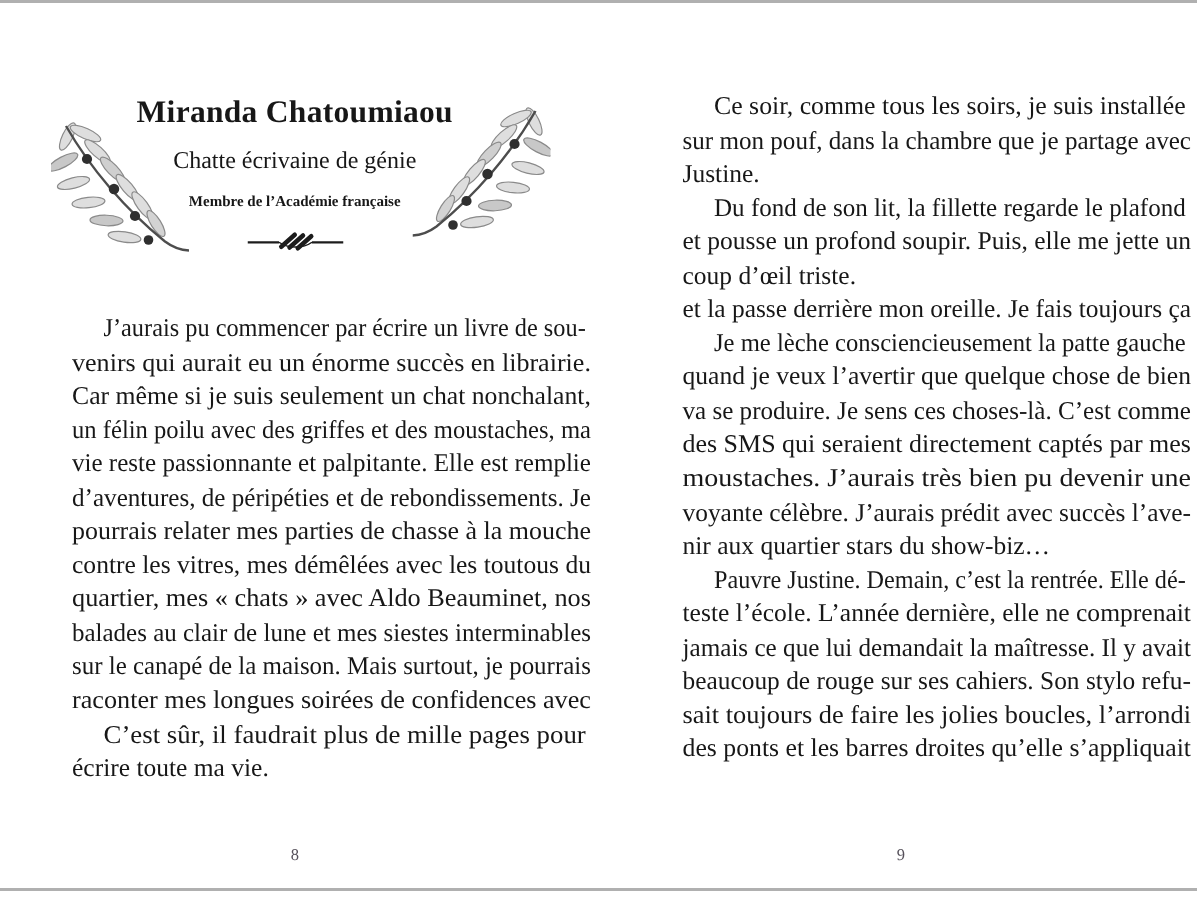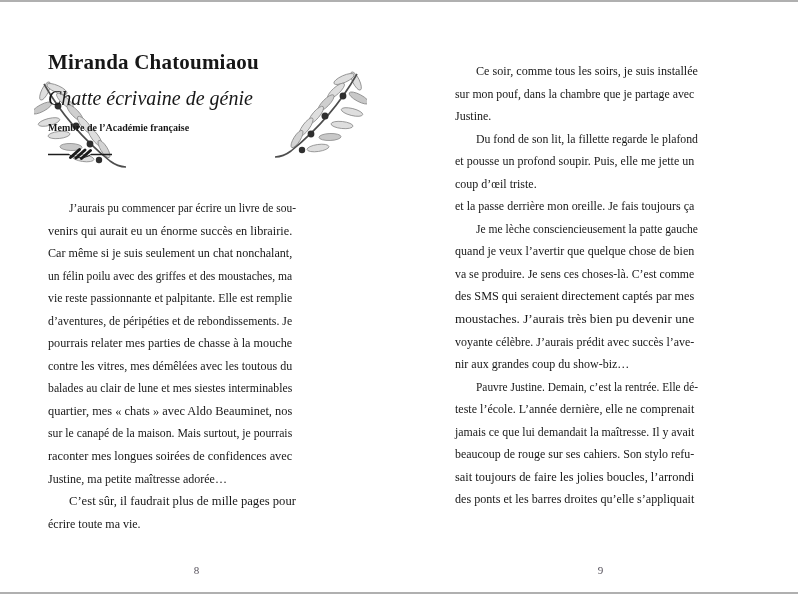--- a/index.html
+++ b/index.html
@@ -19,31 +19,31 @@
 
   .page{position:absolute;top:0;height:601px;}
   #page-left{left:48px;width:297px;}
   #page-right{left:455px;width:291px;}
 
   .ornament{position:absolute;z-index:0;}
   .ornament-left{left:-14px;top:78px;}
   .ornament-right{right:-22px;top:68px;}
   .ornament-right svg{transform:scaleX(-1);}
 
-  .chapter-header{position:relative;z-index:1;text-align:left;padding-top:50px;}
+  .chapter-header{position:relative;z-index:1;text-align:center;padding-top:50px;margin-top:12px;}
   .title{margin:0;font-size:21px;font-weight:bold;letter-spacing:.2px;}
-  .subtitle{font-style:italic;font-size:20px;margin-top:12px;}
+  .subtitle{font-size:16px;margin-top:12px;}
   .affiliation{font-weight:bold;font-size:10px;margin-top:12px;}
   .divider{margin-top:13px;line-height:0;}
 
   .body-text{position:absolute;left:0;right:0;z-index:1;}
-  #page-left .body-text{top:197px;}
+  #page-left .body-text{top:208px;}
   #page-right .body-text{top:60px;}
 
-  .pline{height:22.55px;line-height:22.55px;font-size:12px;white-space:nowrap;}
+  .pline{height:22.55px;line-height:22.55px;font-size:17px;white-space:nowrap;}
   .pline>span{display:inline-block;transform-origin:0 62%;white-space:pre;}
   .pline-first>span{margin-left:21px;}
 
   .page-num{position:absolute;top:564px;left:0;right:0;text-align:center;
     font-size:11px;color:var(--pagenum);z-index:1;}
 </style>
 </head>
 <body>
 
 <div class="rule rule-top"></div>
@@ -121,25 +121,24 @@
   <div class="body-text">
       <div class="para">
         <div class="pline pline-first"><span style="transform: scaleX(0.953934);">J’aurais pu commencer par écrire un livre de sou-</span></div>
         <div class="pline"><span style="transform: scaleX(1.02216);">venirs qui aurait eu un énorme succès en librairie.</span></div>
         <div class="pline"><span style="transform: scaleX(1.00801);">Car même si je suis seulement un chat nonchalant,</span></div>
         <div class="pline"><span style="transform: scaleX(0.965118);">un félin poilu avec des griffes et des moustaches, ma</span></div>
         <div class="pline"><span style="transform: scaleX(0.982427);">vie reste passionnante et palpitante. Elle est remplie</span></div>
         <div class="pline"><span style="transform: scaleX(0.985024);">d’aventures, de péripéties et de rebondissements. Je</span></div>
         <div class="pline"><span style="transform: scaleX(1.01799);">pourrais relater mes parties de chasse à la mouche</span></div>
         <div class="pline"><span style="transform: scaleX(1.00253);">contre les vitres, mes démêlées avec les toutous du</span></div>
+        <div class="pline"><span style="transform: scaleX(1.03131);">quartier, mes « chats » avec Aldo Beauminet, nos</span></div>
         <div class="pline"><span style="transform: scaleX(0.979794);">balades au clair de lune et mes siestes interminables</span></div>
-        <div class="pline"><span style="transform: scaleX(1.03131);">quartier, mes « chats » avec Aldo Beauminet, nos</span></div>
         <div class="pline"><span style="transform: scaleX(0.978382);">sur le canapé de la maison. Mais surtout, je pourrais</span></div>
         <div class="pline"><span style="transform: scaleX(1.02652);">raconter mes longues soirées de confidences avec</span></div>
-        <div class="pline pline-last"><span style="transform: scaleX(1);">Justine, ma petite maîtresse adorée…</span></div>
       </div>
       <div class="para">
         <div class="pline pline-first"><span style="transform: scaleX(1.05162);">C’est sûr, il faudrait plus de mille pages pour</span></div>
         <div class="pline pline-last"><span style="transform: scaleX(1);">écrire toute ma vie.</span></div>
       </div>
     </div>
 
   <div class="page-num">8</div>
 </section>
 
@@ -156,21 +155,21 @@
         <div class="pline pline-last"><span style="transform: scaleX(1); font-family: Liberation Serif, serif;">coup d’œil triste.</span></div>
       </div>
       <div class="para">
         <div class="pline"><span style="transform: scaleX(0.997376);">et la passe derrière mon oreille. Je fais toujours ça</span></div>
         <div class="pline pline-first"><span style="transform: scaleX(0.965741);">Je me lèche consciencieusement la patte gauche</span></div>
         <div class="pline"><span style="transform: scaleX(1.00291);">quand je veux l’avertir que quelque chose de bien</span></div>
         <div class="pline"><span style="transform: scaleX(0.983627);">va se produire. Je sens ces choses-là. C’est comme</span></div>
         <div class="pline"><span style="transform: scaleX(1.01848);">des SMS qui seraient directement captés par mes</span></div>
         <div class="pline"><span style="transform: scaleX(1.0996);">moustaches. J’aurais très bien pu devenir une</span></div>
         <div class="pline"><span style="transform: scaleX(0.996149);">voyante célèbre. J’aurais prédit avec succès l’ave-</span></div>
-        <div class="pline pline-last"><span style="transform: scaleX(1);">nir aux grandes coup du show-biz…</span></div>
+        <div class="pline pline-last"><span style="transform: scaleX(1);">nir aux quartier stars du show-biz…</span></div>
       </div>
       <div class="para">
         <div class="pline pline-first"><span style="transform: scaleX(0.949138);">Pauvre Justine. Demain, c’est la rentrée. Elle dé-</span></div>
         <div class="pline"><span style="transform: scaleX(1.00215);">teste l’école. L’année dernière, elle ne comprenait</span></div>
         <div class="pline"><span style="transform: scaleX(0.986388);">jamais ce que lui demandait la maîtresse. Il y avait</span></div>
         <div class="pline"><span style="transform: scaleX(0.995883);">beaucoup de rouge sur ses cahiers. Son stylo refu-</span></div>
         <div class="pline"><span style="transform: scaleX(1.03461);">sait toujours de faire les jolies boucles, l’arrondi</span></div>
         <div class="pline"><span style="transform: scaleX(1.00987);">des ponts et les barres droites qu’elle s’appliquait</span></div>
       </div>
     </div>

